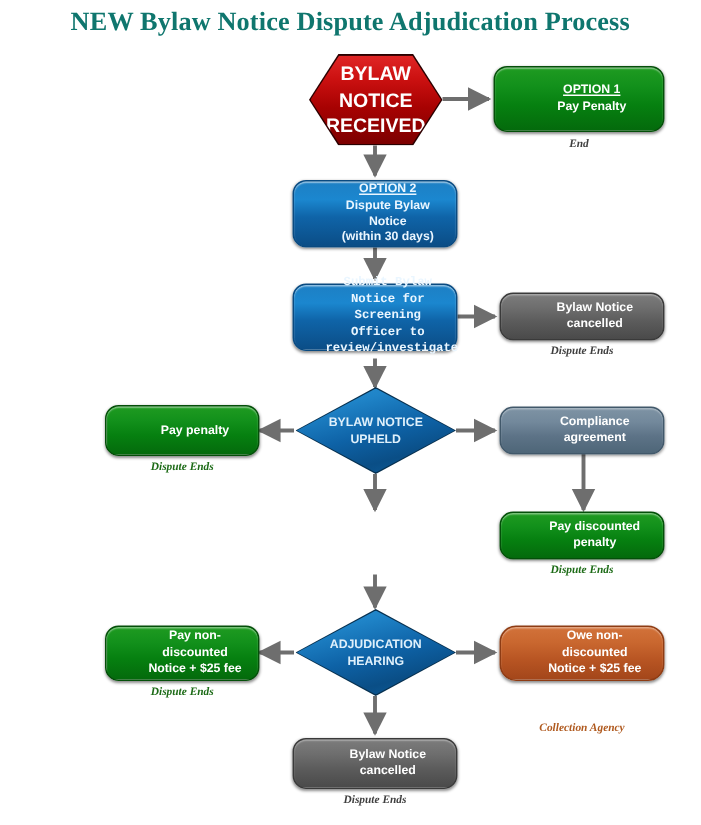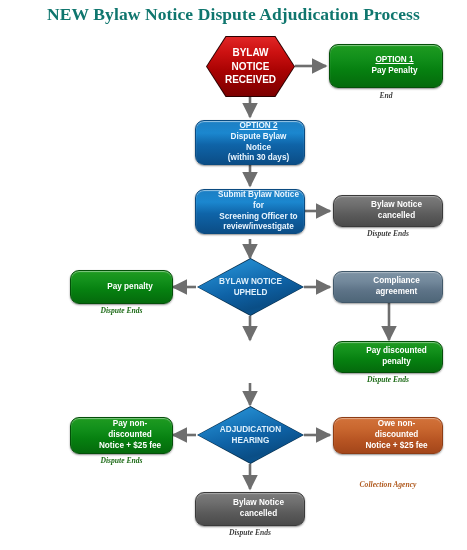--- a/index.html
+++ b/index.html
@@ -77,21 +77,21 @@
   .hex-wrap{position:absolute;z-index:3;}
   .hex-wrap .hexshadow{
     position:absolute;inset:0;
     background:linear-gradient(180deg,#2a0000,#2a0000);
     -webkit-clip-path:polygon(22% 0,78% 0,100% 50%,78% 100%,22% 100%,0 50%);
     clip-path:polygon(22% 0,78% 0,100% 50%,78% 100%,22% 100%,0 50%);
   }
   .hex-inner{
     position:absolute;left:1px;top:1px;right:1px;bottom:1px;
     display:flex;align-items:center;justify-content:center;
-    text-align:center;font-weight:bold;font-size:10px;line-height:1.35;
+    text-align:center;font-weight:bold;font-size:13px;line-height:1.35;
     color:#fff;
     background:linear-gradient(180deg,#e02626 0%,#cc1111 26%,#a80202 58%,#7c0000 100%);
     -webkit-clip-path:polygon(22% 0,78% 0,100% 50%,78% 100%,22% 100%,0 50%);
     clip-path:polygon(22% 0,78% 0,100% 50%,78% 100%,22% 100%,0 50%);
   }
 
   
   .dia-wrap{position:absolute;z-index:3;}
   .dia-shadow{
     position:absolute;inset:0;
@@ -192,21 +192,21 @@
   <div class="caption" style="left:329px;top:91px;width:114px;">End</div>
 
   <div class="node rr blue" style="left:195px;top:120px;width:110px;height:45px;">
     <div class="txt">
       <span class="u">OPTION 2</span><br>
       <span>Dispute Bylaw Notice</span><br>
       <span>(within 30 days)</span>
     </div>
   </div>
 
-  <div class="node rr blue" style="left:195px;top:189px;width:110px;height:45px;">
+  <div class="node rr blue" style="left:195px;top:189px;width:110px;height:45px;font-family:Liberation Mono, monospace;">
     <div class="txt">
       <span>Submit Bylaw Notice for</span><br>
       <span>Screening Officer to</span><br>
       <span>review/investigate</span>
     </div>
   </div>
 
   <div class="node rr grey" style="left:333px;top:195px;width:110px;height:32px;">
     <div class="txt">
       <span>Bylaw Notice cancelled</span>
@@ -256,21 +256,21 @@
   </div>
 
   <div class="node rr green" style="left:70px;top:417px;width:103px;height:37px;">
     <div class="txt">
       <span>Pay non-discounted</span><br>
       <span>Notice + $25 fee</span>
     </div>
   </div>
   <div class="caption green-t" style="left:70px;top:456px;width:103px;">Dispute Ends</div>
 
-  <div class="node rr orange" style="left:333px;top:417px;width:110px;height:37px;">
+  <div class="node rr orange" style="left:333px;top:417px;width:110px;height:37px;border-radius:11px;">
     <div class="txt">
       <span>Owe non- discounted</span><br>
       <span>Notice  + $25 fee</span>
     </div>
   </div>
   <div class="caption orange-t" style="left:333px;top:480px;width:110px;">Collection Agency</div>
 
   <div class="node rr grey" style="left:195px;top:492px;width:110px;height:34px;">
     <div class="txt">
       <span>Bylaw Notice cancelled</span>

